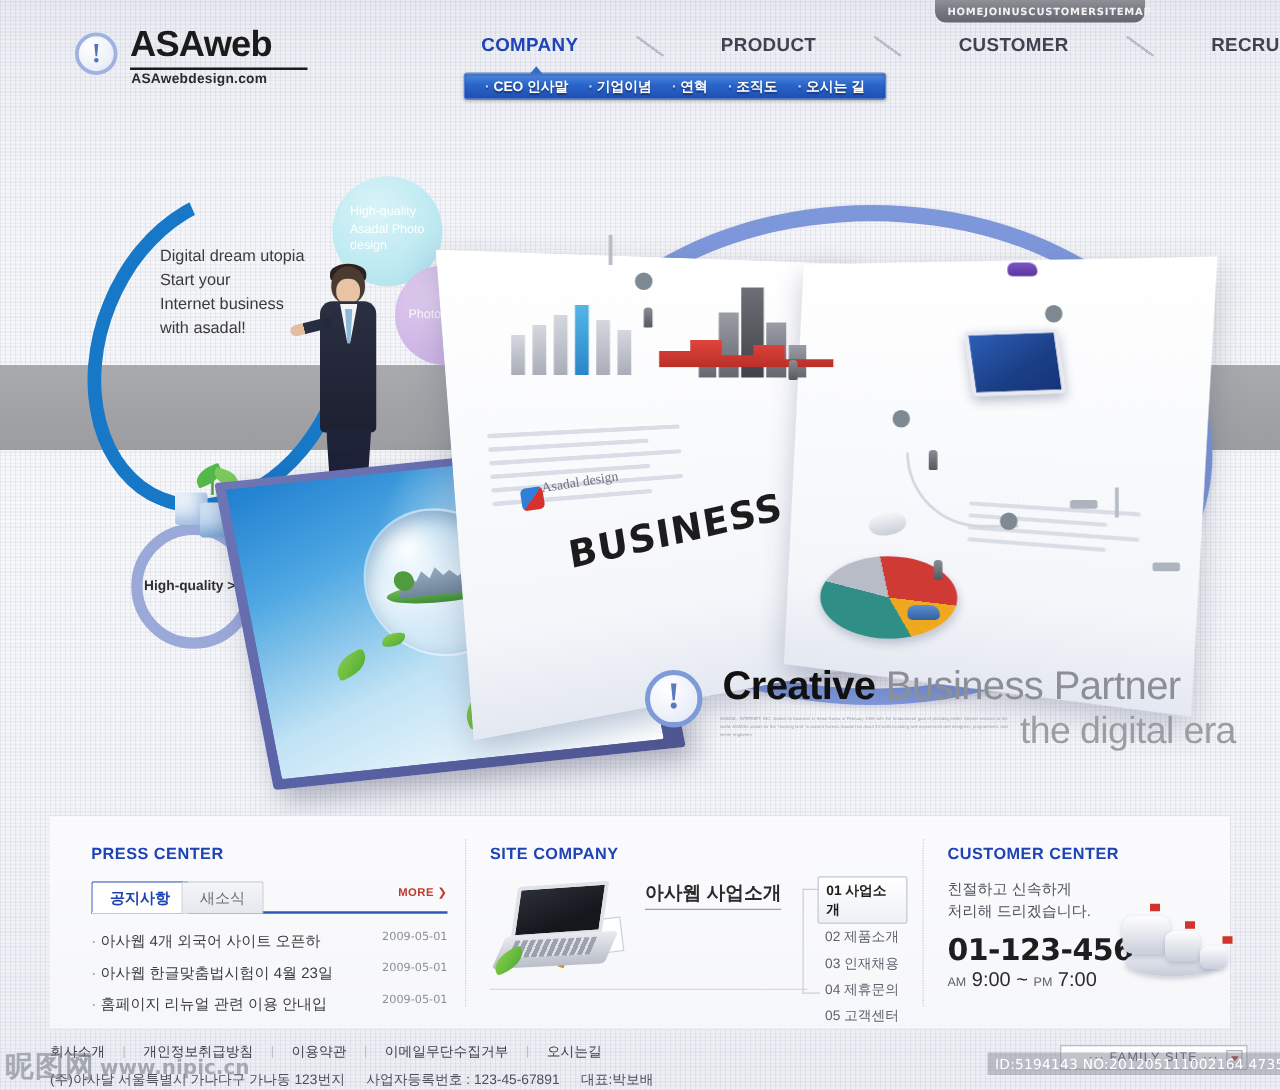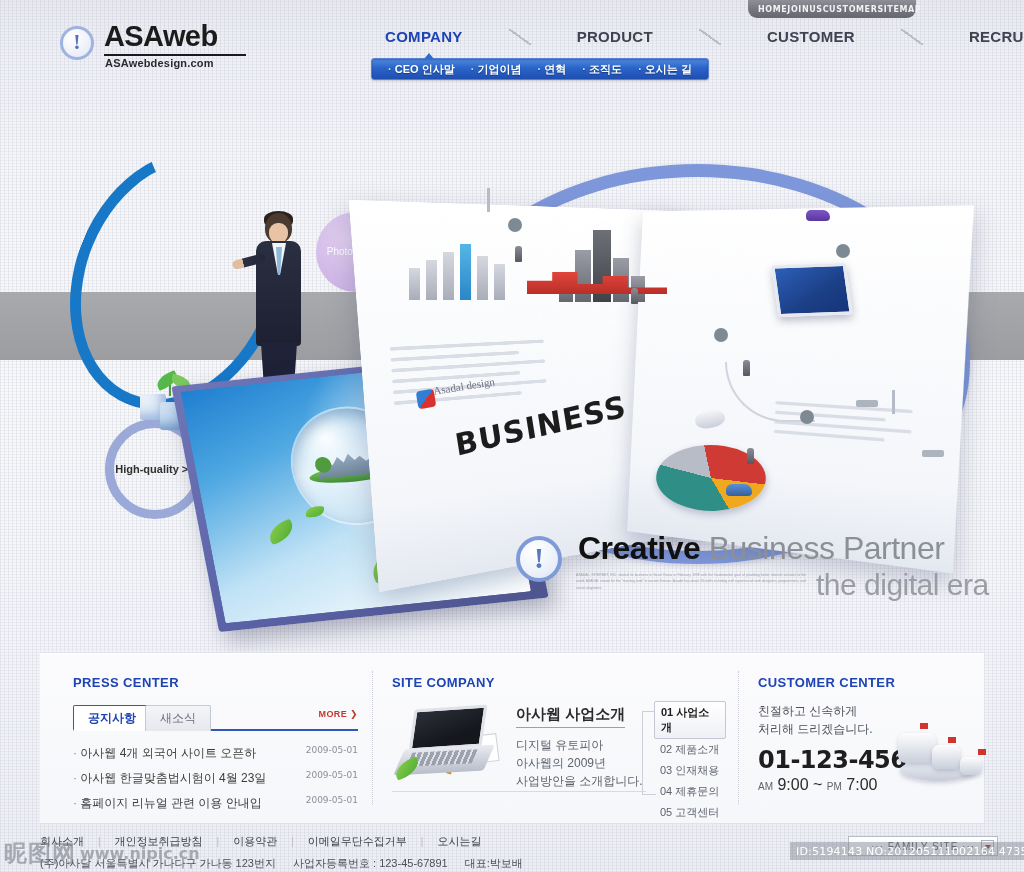--- a/index.html
+++ b/index.html
@@ -488,24 +488,33 @@
   <a href="#">조직도</a>
   <a href="#">오시는 길</a>
 </div>
 
 <div class="hero">
 
   <div class="grayband"></div>
   <div class="ring-ellipse"></div>
   <div class="ring-left"></div>
 
+  <div class="bubble cyan">
+    <span style="white-space:pre-line;">High-quality
+Asadal Photo
+design</span>
+  </div>
   <div class="bubble purple">
     <span>Photo design</span>
   </div>
 
+  <div class="hero-copy" style="white-space:pre-line;">Digital dream utopia
+Start your
+Internet business
+with asadal!</div>
 
   <div class="hq-ring">
     <span>High-quality &gt;&gt;</span>
   </div>
 
   <div class="man">
     <div class="hair"></div>
       <div class="head"></div>
       <div class="face"></div>
     <div class="body"></div>
@@ -647,23 +656,20 @@
       <div class="pencil"></div>
       <div class="memo"></div>
       <div class="lap-screen"></div>
       <div class="lap-base"></div>
       <div class="lap-keys"></div>
       <div class="lap-leaf"></div>
     </div>
 
     <div class="body">
       <div class="h">아사웹 사업소개</div>
-      <div class="p" style="white-space:pre-line;">디지털 유토피아
-아사웹의 2009년
-사업방안을 소개합니다.</div>
     </div>
     <div class="rule"></div>
     <div class="connector"></div>
 
     <ol>
       <li class="sel">01 사업소개</li>
       <li>02 제품소개</li>
       <li>03 인재채용</li>
       <li>04 제휴문의</li>
       <li>05 고객센터</li>

